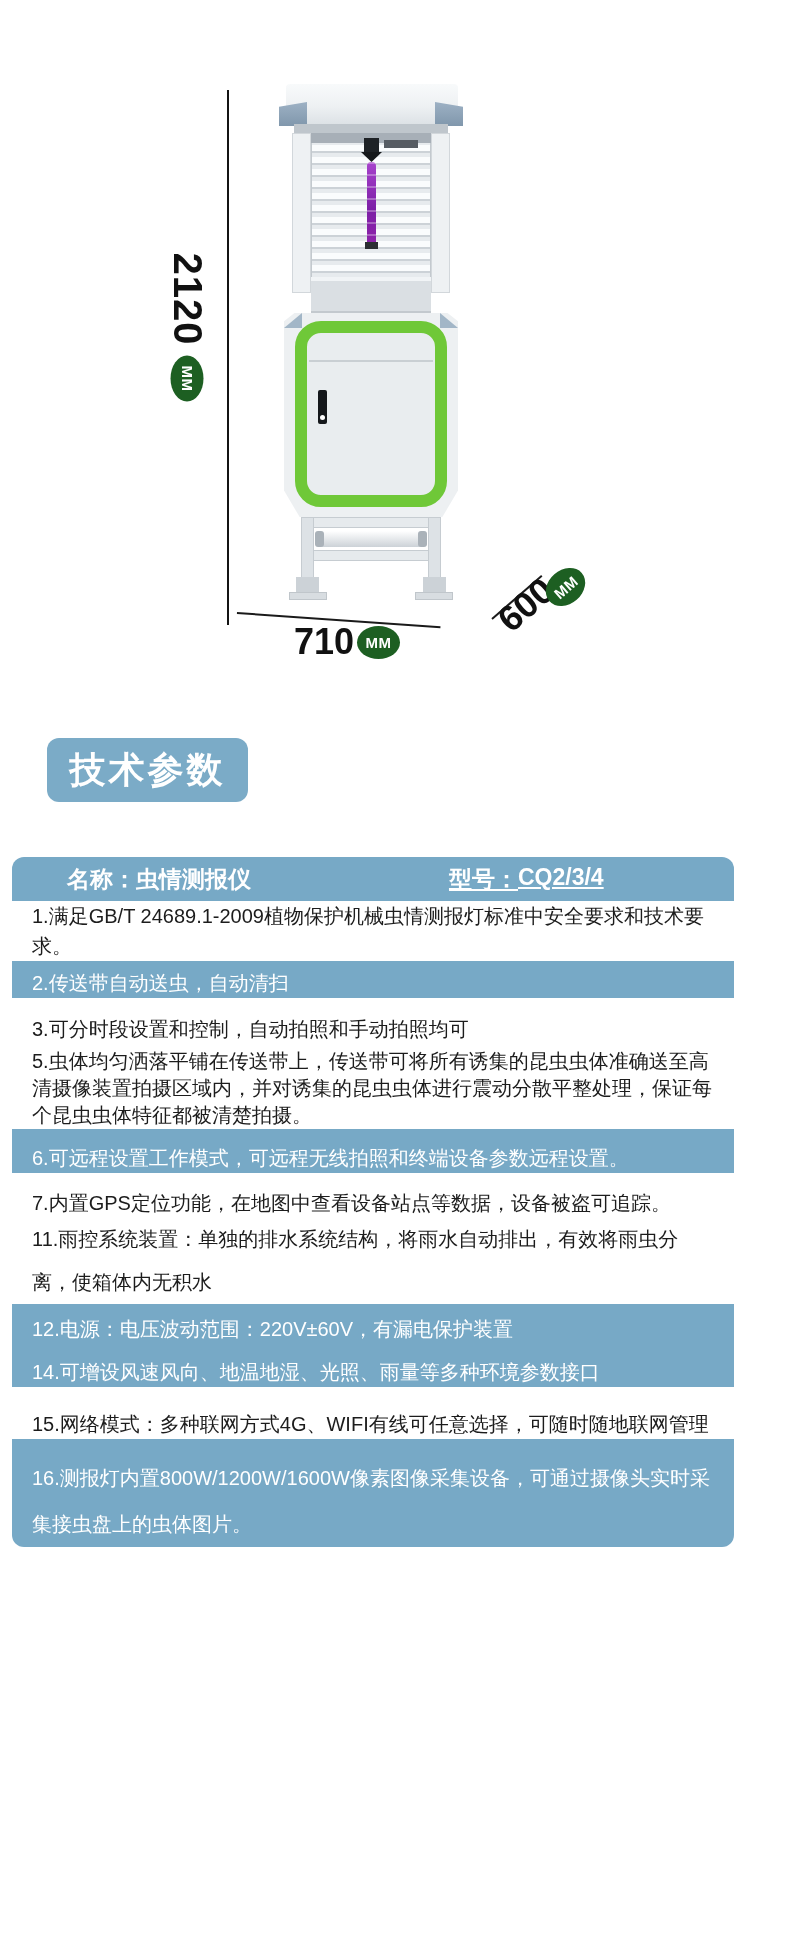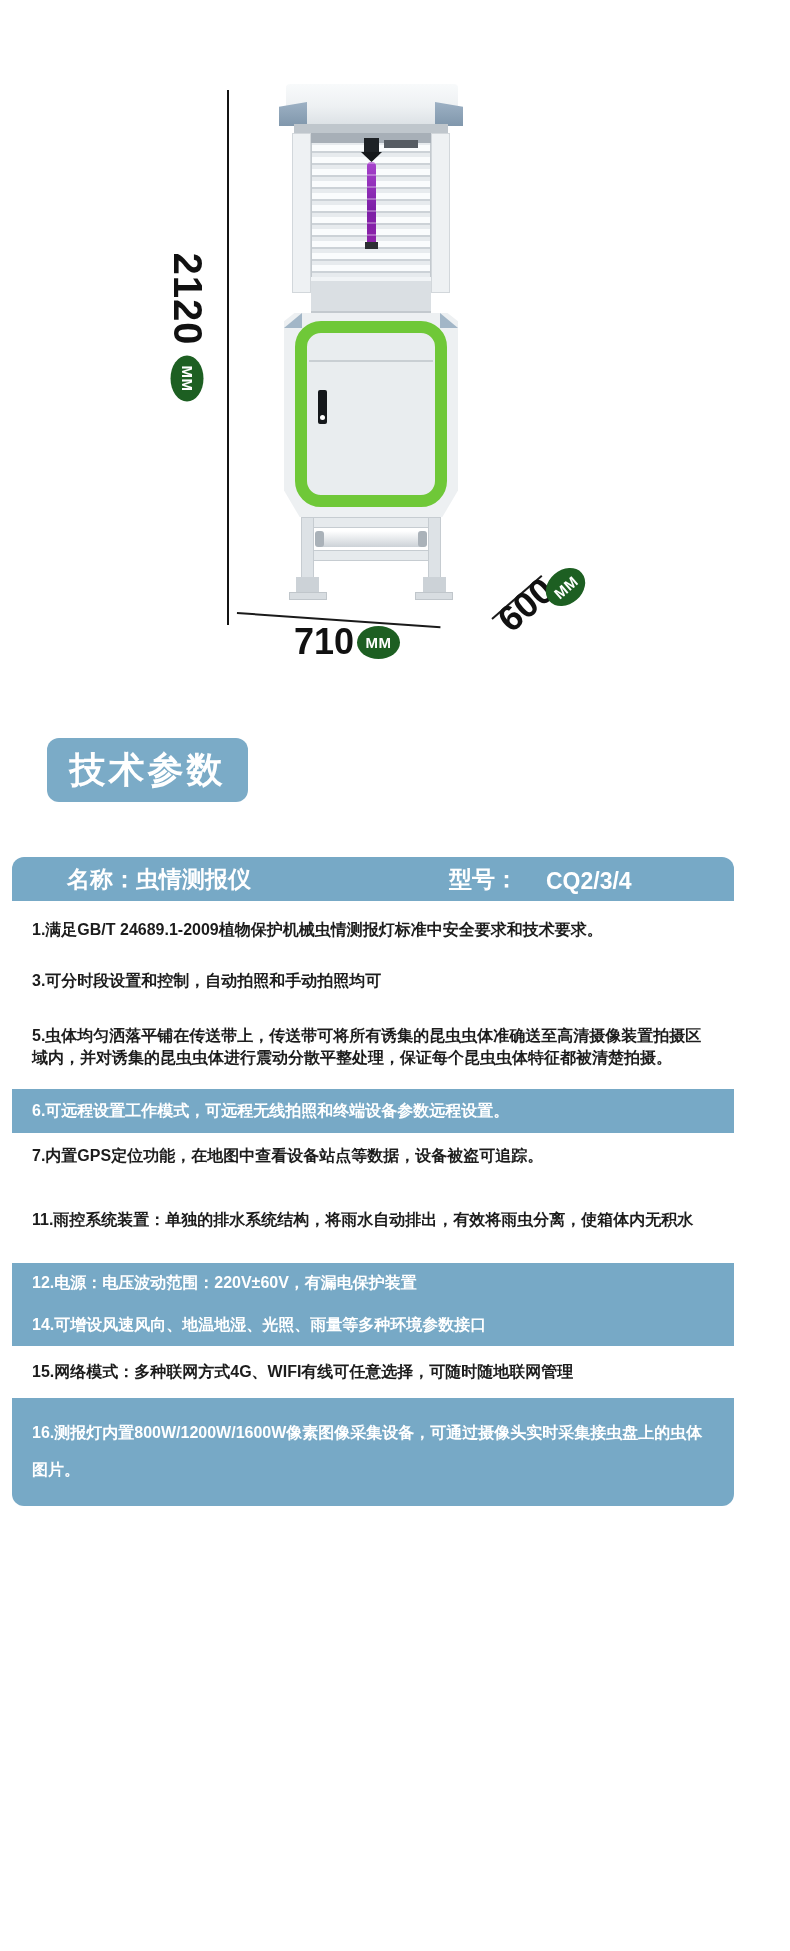--- a/index.html
+++ b/index.html
@@ -87,24 +87,24 @@
   
   .section-title{position:absolute;left:47px;top:738px;width:201px;height:64px;
      background:#7babc7;border-radius:12px;color:#fff;font-size:36px;font-weight:700;
      letter-spacing:3px;display:flex;align-items:center;justify-content:center;}
 
   
   .spec-table{position:absolute;left:12px;top:857px;width:722px;}
   .thead{position:relative;background:#77a9c6;border-radius:12px 12px 0 0;height:44px;
      display:flex;align-items:center;color:#fff;font-size:23px;font-weight:700;}
   .th-name{margin-left:55px;}
-  .th-model{position:absolute;left:437px;display:flex;align-items:flex-end;}
-  .th-model .model-val{margin-left:28px;}
-  .row{width:100%;box-sizing:border-box;display:flex;align-items:center;
-     padding:0 20px;font-weight:700;font-size:16px;line-height:1.5;}
+  .th-model{position:absolute;left:437px;display:flex;align-items:flex-start;text-decoration:underline;}
+  .th-model .model-val{}
+  .row{width:100%;box-sizing:border-box;display:flex;align-items:flex-end;
+     padding:0 20px;font-weight:400;font-size:20px;line-height:1.5;}
   .row span{white-space:pre-line;}
   .rw{background:#ffffff;color:#1c1c1c;}
   .rb{background:#77a9c6;color:#ffffff;}
   .last{border-radius:0 0 12px 12px;}
   .mh37{min-height:37px}.mh40{min-height:40px}.mh42{min-height:42px}.mh43{min-height:43px}
   .mh44{min-height:44px}.mh45{min-height:45px}.mh46{min-height:46px}.mh47{min-height:47px}
   .mh52{min-height:52px}.mh56{min-height:56px}.mh57{min-height:57px}.mh85{min-height:85px}
   .mh86{min-height:86px}.mh108{min-height:108px}.mh121{min-height:121px}
   .lh135{line-height:1.35}.lh18{line-height:1.8}.lh215{line-height:2.15}
   .lh22{line-height:2.2}.lh23{line-height:2.3}
@@ -165,20 +165,23 @@
   <div class="thead">
     <span class="th-name">名称：虫情测报仪</span>
     <span class="th-model">
       <span>型号：</span>
       <span class="model-val">CQ2/3/4</span>
     </span>
   </div>
   <div class="row rw mh57">
       <span>1.满足GB/T 24689.1-2009植物保护机械虫情测报灯标准中安全要求和技术要求。</span>
     </div>
+  <div class="row rb mh37">
+      <span>2.传送带自动送虫，自动清扫</span>
+    </div>
   <div class="row rw mh46">
       <span>3.可分时段设置和控制，自动拍照和手动拍照均可</span>
     </div>
   <div class="row rw mh85 lh135">
       <span>5.虫体均匀洒落平铺在传送带上，传送带可将所有诱集的昆虫虫体准确送至高清摄像装置拍摄区域内，并对诱集的昆虫虫体进行震动分散平整处理，保证每个昆虫虫体特征都被清楚拍摄。</span>
     </div>
   <div class="row rb mh44">
       <span>6.可远程设置工作模式，可远程无线拍照和终端设备参数远程设置。</span>
     </div>
   <div class="row rw mh45">

